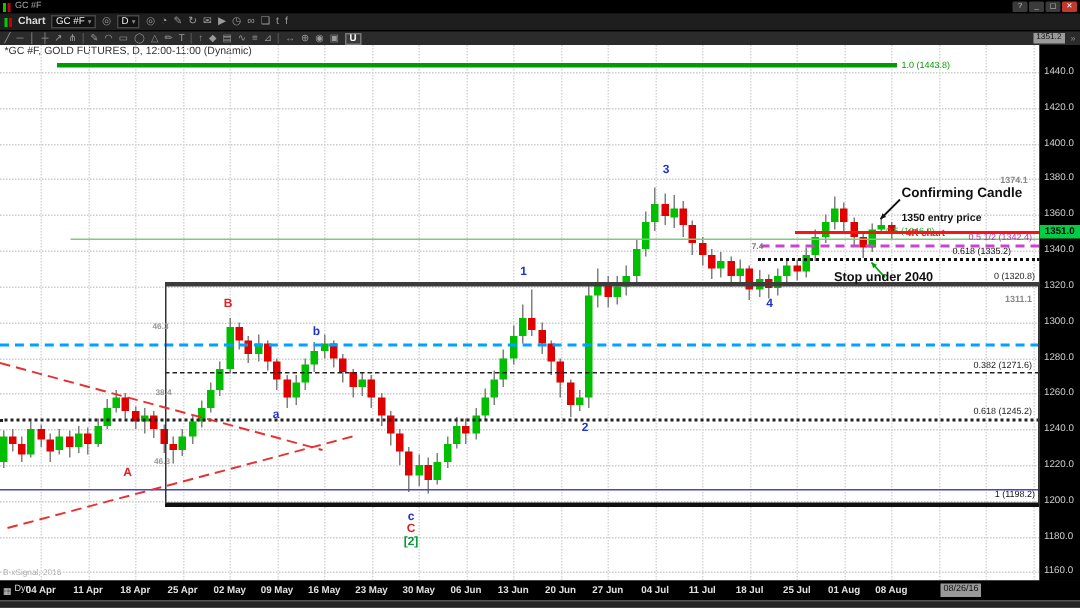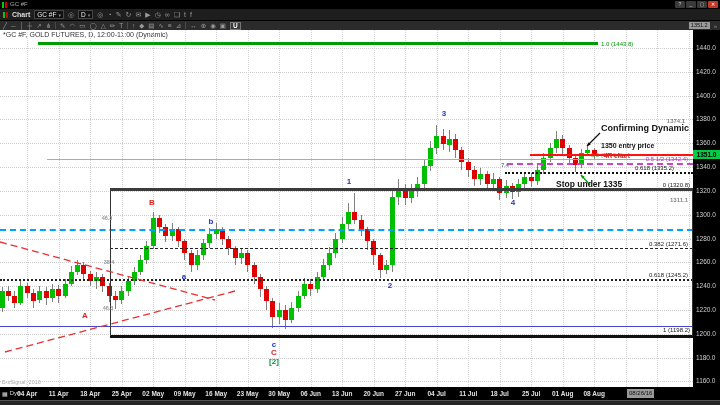--- a/index.html
+++ b/index.html
@@ -394,24 +394,24 @@
       <span class="wave" style="left: 513px; top: 172px; color: rgb(34, 51, 204); font-size: 8px;">4</span>
       <span class="wave" style="left: 274px; top: 314px; color: rgb(34, 51, 204); font-size: 8px;">c</span>
       <span class="wave" style="left: 274px; top: 322px; color: rgb(221, 34, 34); font-size: 8px;">C</span>
       <span class="wave" style="left: 274px; top: 331px; color: rgb(0, 153, 51); font-size: 8px;">[2]</span>
       <span class="wave" style="left: 107px; top: 188px; color: rgb(153, 153, 153); font-size: 5.5px;">46.3</span>
       <span class="wave" style="left: 109px; top: 232px; color: rgb(153, 153, 153); font-size: 5.5px;">38.4</span>
       <span class="wave" style="left: 108px; top: 278px; color: rgb(153, 153, 153); font-size: 5.5px;">46.3</span>
       <span class="wave" style="left: 505px; top: 135px; color: rgb(119, 119, 119); font-size: 5.5px;">7.4</span>
       <span class="wave" style="left: 676px; top: 91px; color: rgb(136, 136, 136); font-size: 6px;">1374.1</span>
       <span class="wave" style="left: 679px; top: 170px; color: rgb(136, 136, 136); font-size: 6px;">1311.1</span>
-      <span class="anno" style="left: 601px; top: 93px; color: rgb(17, 17, 17); font-size: 9px;">Confirming Dynamic</span>
+      <span class="anno" style="left: 601px; top: 93px; color: rgb(17, 17, 17); font-size: 9px;">Confirming Candle</span>
       <span class="anno" style="left: 601px; top: 112px; color: rgb(17, 17, 17); font-size: 7px;">1350 entry price</span>
       <span class="anno" style="left: 604px; top: 122px; color: rgb(221, 34, 34); font-size: 6.5px;">4R chart</span>
-      <span class="anno" style="left: 556px; top: 149px; color: rgb(17, 17, 17); font-size: 8.5px;">Stop under 1335</span>
+      <span class="anno" style="left: 556px; top: 149px; color: rgb(17, 17, 17); font-size: 8.5px;">Stop under 2040</span>
     </div>
   <div class="yaxis" id="yaxis">
       <span class="ylab" style="top: 14.0404px;">1440.0</span>
       <span class="ylab" style="top: 37.8584px;">1420.0</span>
       <span class="ylab" style="top: 61.6764px;">1400.0</span>
       <span class="ylab" style="top: 85.4944px;">1380.0</span>
       <span class="ylab" style="top: 109.312px;">1360.0</span>
       <span class="ylab" style="top: 133.13px;">1340.0</span>
       <span class="ylab" style="top: 156.948px;">1320.0</span>
       <span class="ylab" style="top: 180.766px;">1300.0</span>

